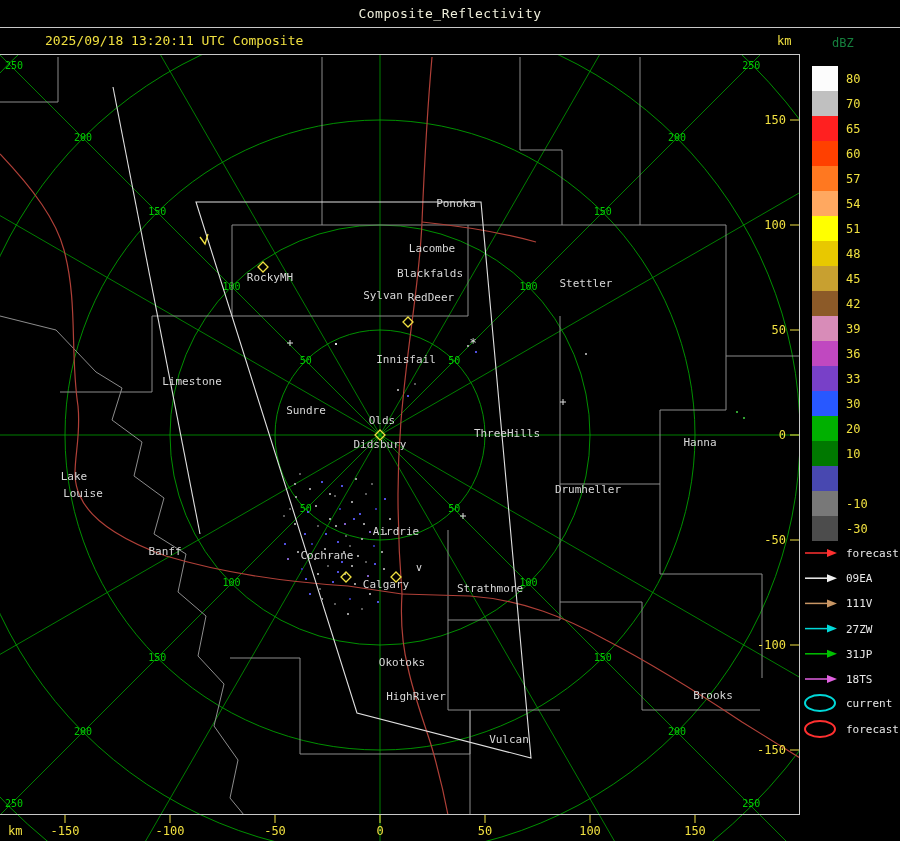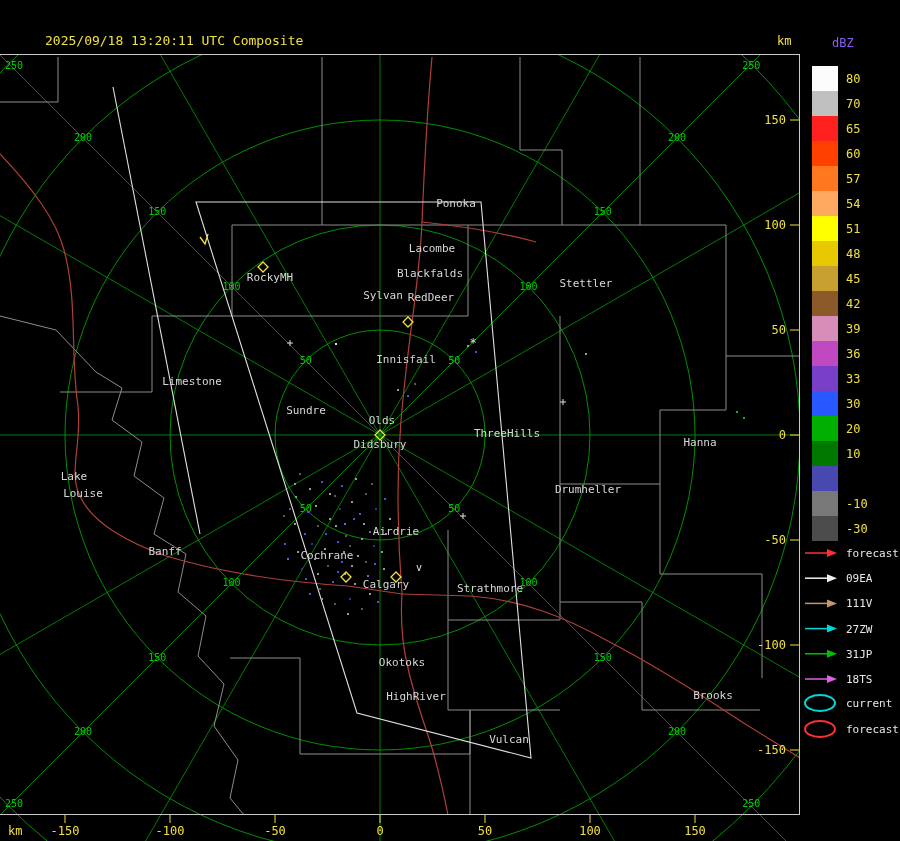--- a/index.html
+++ b/index.html
@@ -4,30 +4,33 @@
 <style>
   html,body{margin:0;padding:0;background:#000;}
   .screen{position:relative;width:900px;height:841px;background:#000;overflow:hidden;
           font-family:"DejaVu Sans Mono",monospace;}
   .titlebar{position:absolute;top:0;left:0;width:900px;height:27px;line-height:27px;
             text-align:center;color:#f0f0dc;font-size:13px;letter-spacing:.5px;
             border-bottom:1px solid #c8c8c8;background:#000;}
   .subheader{position:absolute;top:28px;left:0;width:900px;height:26px;background:#000;}
   .timestamp{position:absolute;left:6px;top:5px;color:#f0e040;font-size:13px;margin-left:39px;}
   .km-top{position:absolute;left:777px;top:6px;color:#f0e040;font-size:12px;}
-  .dbz-label{position:absolute;left:832px;top:8px;color:#8b5cf6;font-size:12px;}
+  .dbz-label{position:absolute;left:832px;top:8px;color:#15803d;font-size:12px;}
   #map-svg{position:absolute;top:54px;left:0;}
   #panel-svg{position:absolute;top:54px;left:800px;}
   svg text{font-family:"DejaVu Sans Mono",monospace;}
 </style>
 </head>
 <body>
 
 <div class="screen">
 
+  <div class="titlebar">
+    <span>Composite_Reflectivity</span>
+  </div>
 
   <div class="subheader">
     <span class="timestamp">2025/09/18 13:20:11 UTC Composite</span>
     <span class="km-top">km</span>
     <span class="dbz-label">dBZ</span>
   </div>
 
   <svg id="map-svg" width="800" height="787" viewBox="0 0 800 787">
     <text x="8" y="781" fill="#f0e040" font-size="12" text-anchor="start">km</text>
   <line x1="380" y1="-719" x2="380" y2="1481" stroke="#00a000" stroke-width="0.8"></line>

